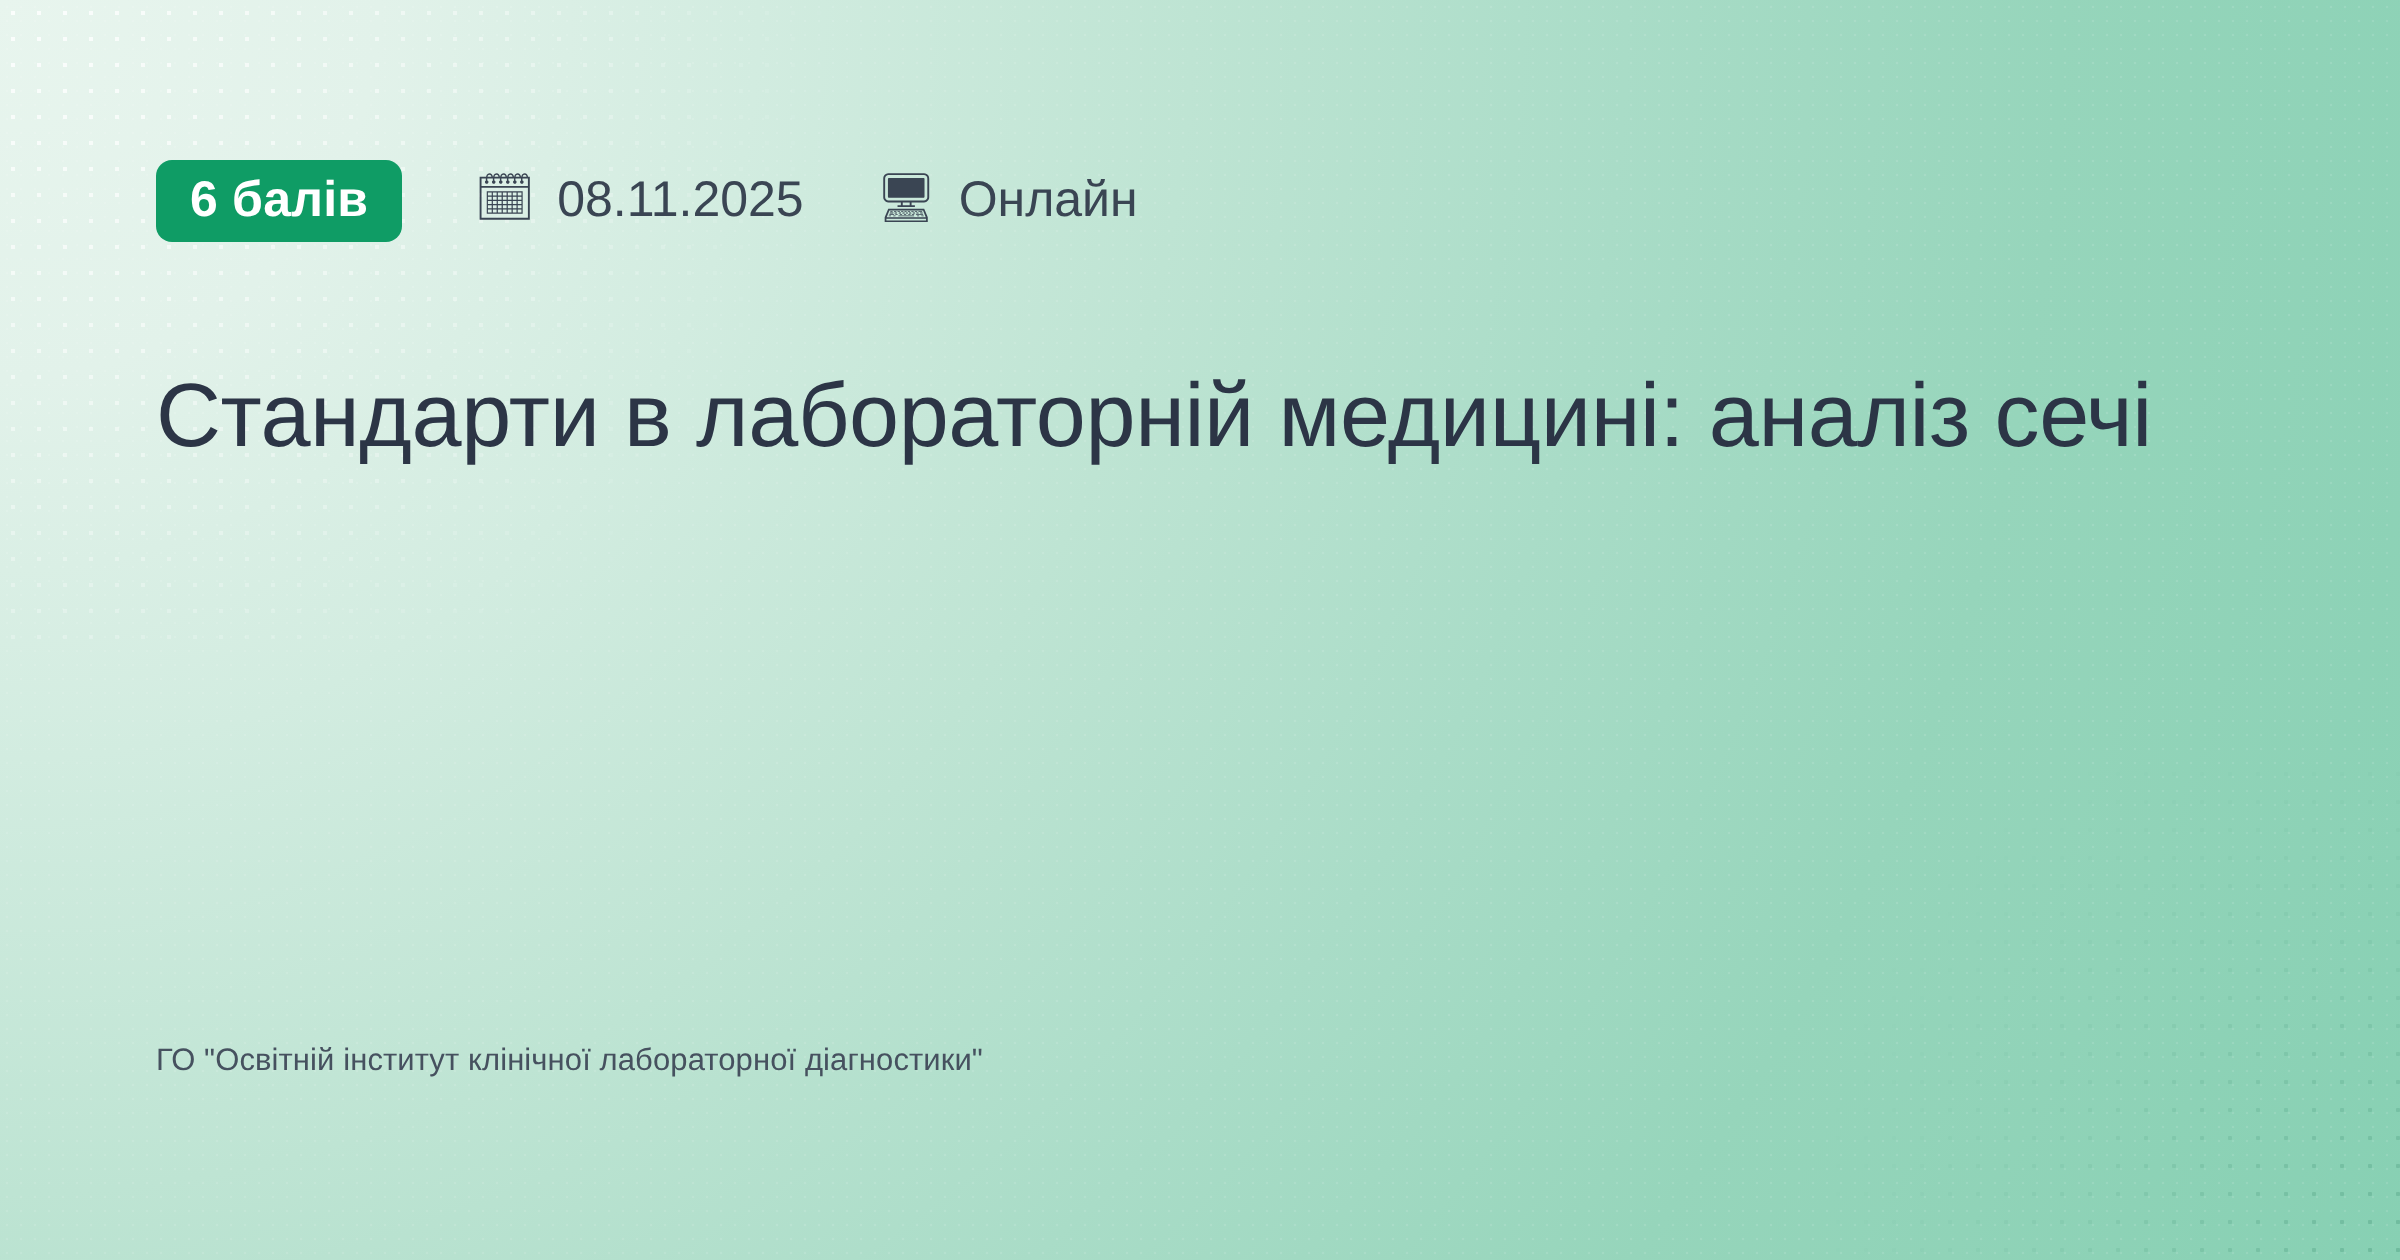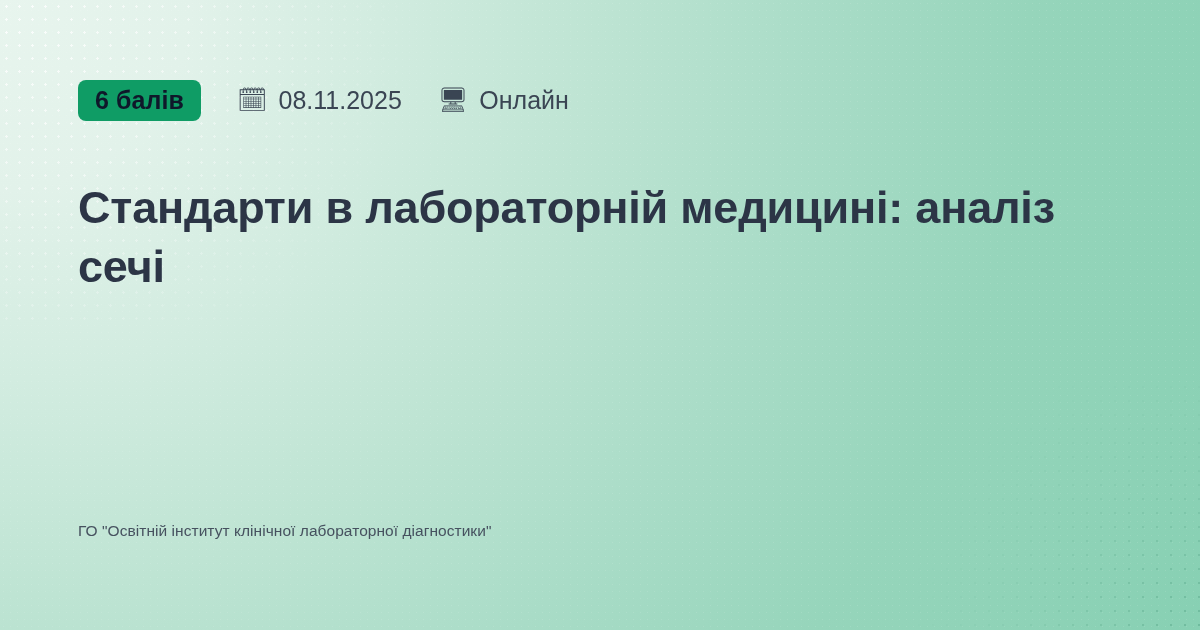--- a/index.html
+++ b/index.html
@@ -74,21 +74,21 @@
   }
 
   .badge {
     display: inline-flex;
     align-items: center;
     justify-content: center;
     height: 41px;
     padding: 0 17px;
     border-radius: 8px;
     background: #0f9c65;
-    color: #0f172a;
+    color: #ffffff;
     font-size: 25px;
     font-weight: bold;
     line-height: 1;
     letter-spacing: 0.1px;
     white-space: nowrap;
   }
 
   .meta-item {
     display: inline-flex;
     align-items: center;
@@ -102,21 +102,21 @@
     font-size: 24px;
     line-height: 1;
     display: inline-block;
   }
 
   .title {
     margin: 0;
     padding-top: 57px;
     color: #2c3546;
     font-size: 45px;
-    font-weight: bold;
+    font-weight: normal;
     line-height: 1.30;
     letter-spacing: -0.2px;
     max-width: 1040px;
   }
 
   .spacer { flex: 1 1 auto; }
 
   .organizer {
     color: #46515f;
     font-size: 15.5px;

